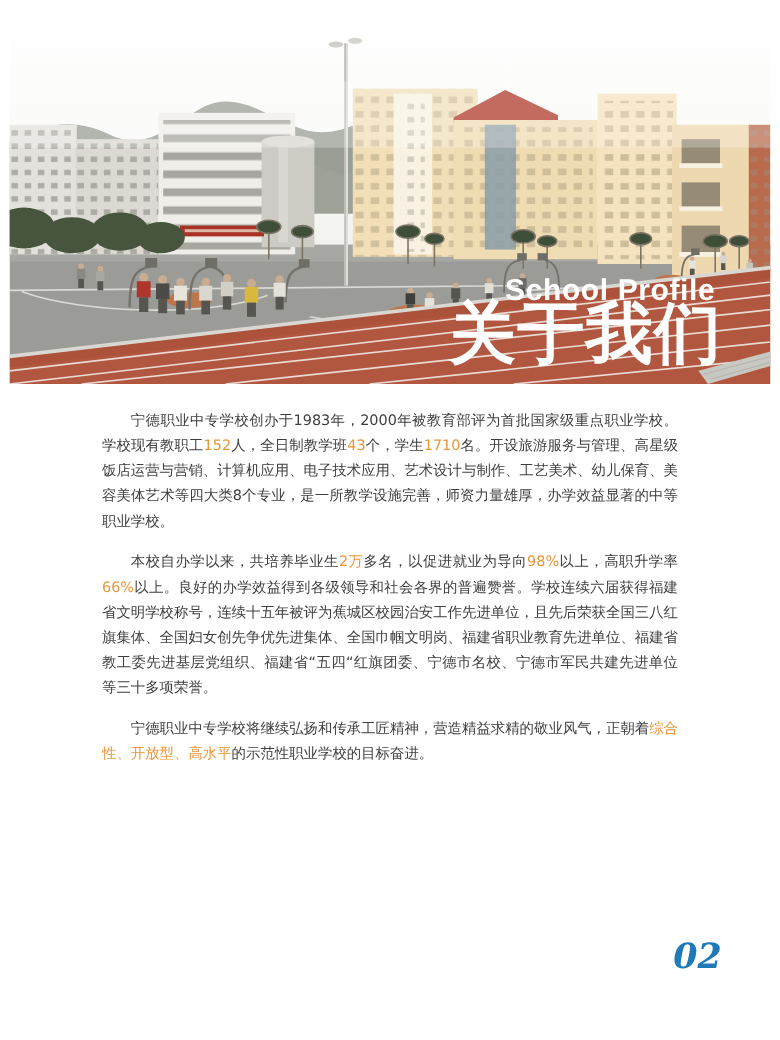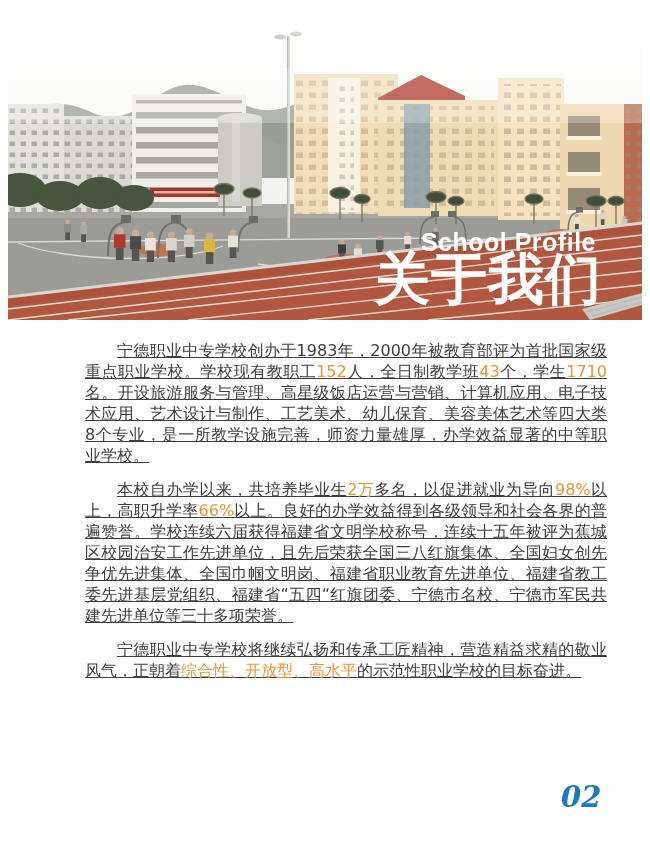--- a/index.html
+++ b/index.html
@@ -17,24 +17,23 @@
     font-family:"Liberation Sans", sans-serif;
     white-space:nowrap;
   }
   .section-title {
     position:absolute; right:40px; top:233px;
     color:#ffffff; font-weight:900; font-size:56px; line-height:1;
     white-space:nowrap; letter-spacing:1px;
   }
   
   .content {
-    margin:20px 43px 0 85px;
-    color:#3e3e3e; font-size:16px; line-height:21px;
+    margin:20px 85px 0 85px;
+    color:#3e3e3e; font-size:12px; line-height:21px;
     text-align:justify;
-    text-decoration:underline;
   }
   .content p { margin:0 0 13px 0; text-indent:2em; }
   .hl { color:var(--hl,#e8963a); }
   
   .page-number {
     position:absolute; left:561px; top:780px;
     font-family:"DejaVu Serif", serif; font-style:italic; font-weight:bold;
     font-size:29px; color:var(--blue,#1e7ab8);
   }
 </style>

